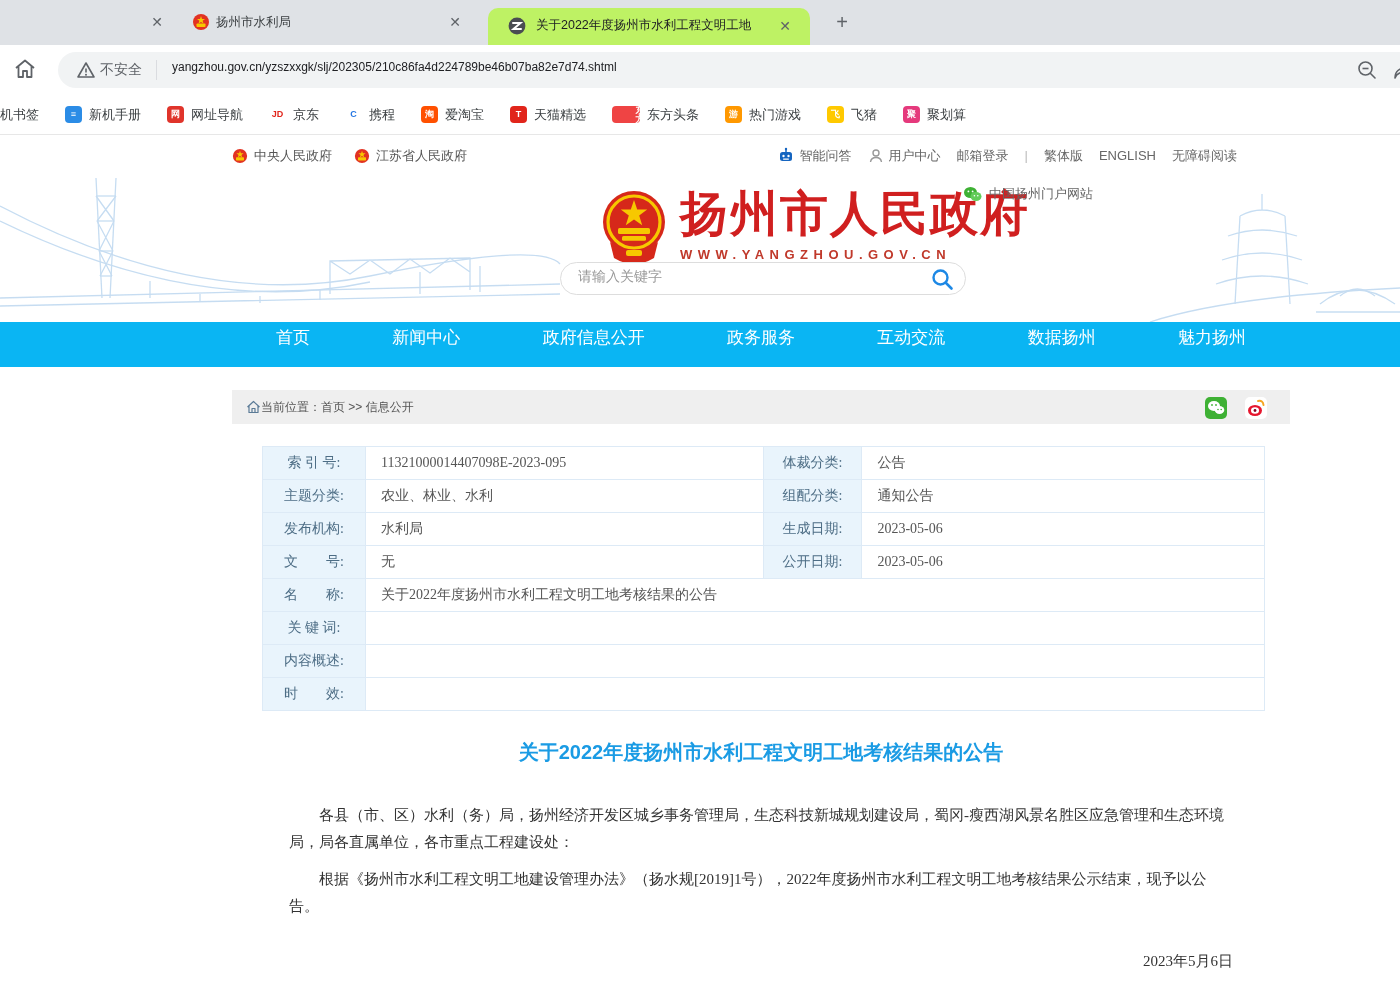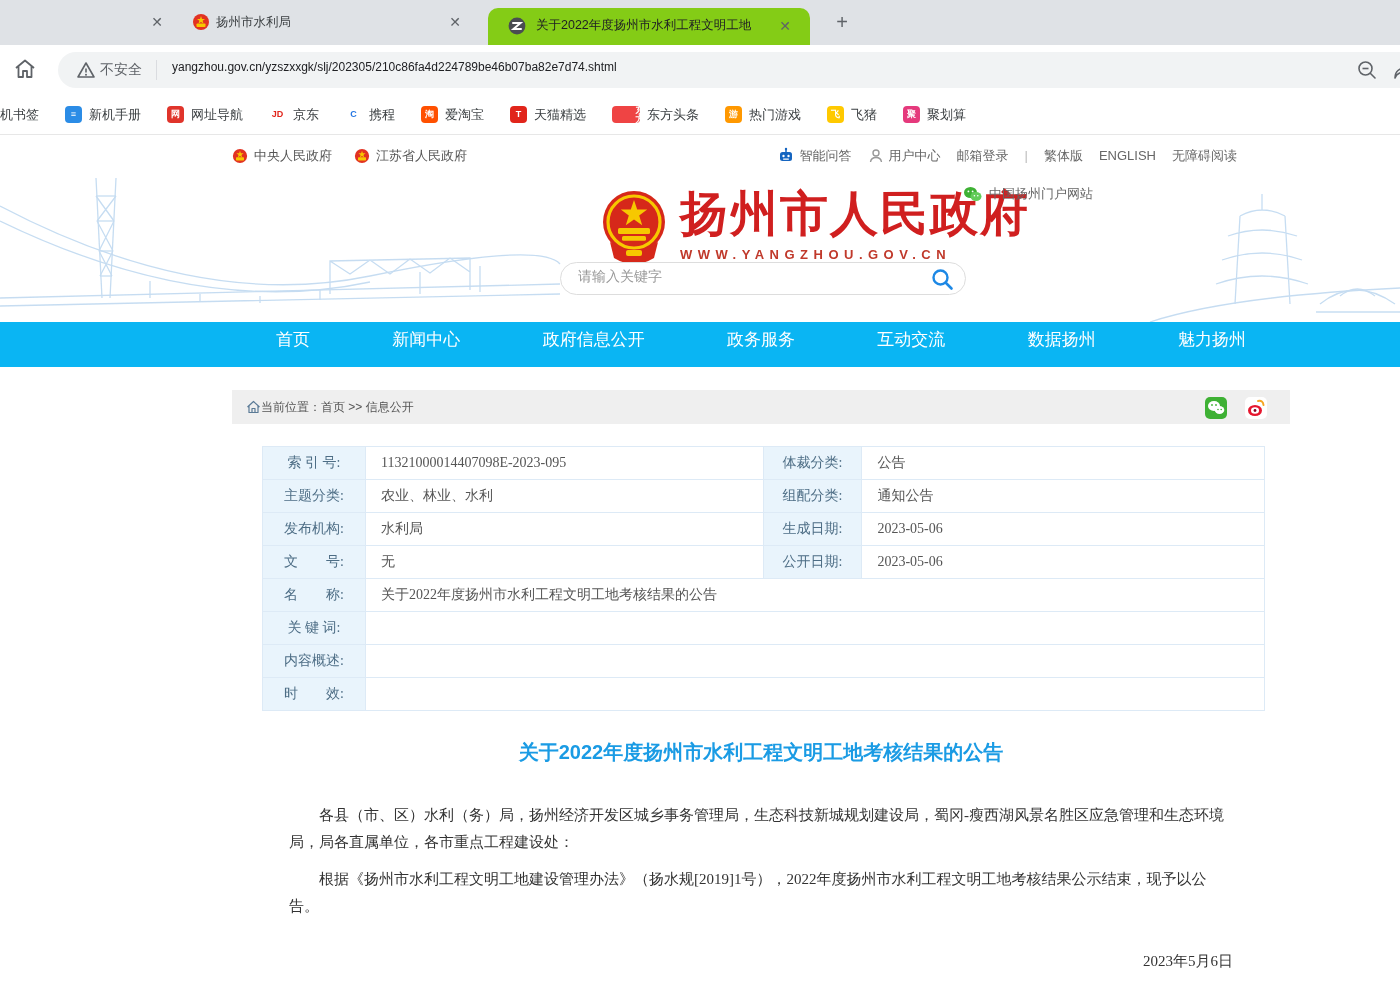--- a/index.html
+++ b/index.html
@@ -7,21 +7,21 @@
     font-family:"Liberation Sans", sans-serif; }
 
   
   .tabstrip { position:relative; height:45px; background:#dfe2e6; }
   .tab-close { position:absolute; top:13px; width:18px; height:18px; line-height:18px;
     text-align:center; color:#5f6368; font-size:14px; cursor:pointer; border-radius:50%; }
   .tab-inactive { position:absolute; left:170px; top:0; width:318px; height:45px; }
   .tab-inactive .tab-title { position:absolute; left:46px; top:14px; width:220px; font-size:12.5px;
     color:#3c4043; white-space:nowrap; overflow:hidden; }
   .tab-active { position:absolute; left:488px; top:8px; width:322px; height:37px;
-    background:#84cc16; border-radius:10px 10px 0 0; }
+    background:#bef264; border-radius:10px 10px 0 0; }
   .tab-active .tab-title { position:absolute; left:48px; top:9px; width:238px; font-size:12.5px;
     color:#202124; white-space:nowrap; overflow:hidden; }
   .favicon { position:absolute; top:13px; width:18px; height:18px; }
   .newtab-btn { position:absolute; left:828px; top:9px; width:28px; height:28px; text-align:center;
     line-height:26px; font-size:20px; color:#5f6368; border-radius:50%; }
 
   .toolbar { position:relative; height:50px; background:#fff; }
   .home-icon { position:absolute; left:12px; top:11px; }
   .omnibox { position:absolute; left:58px; top:7px; right:-24px; height:36px;
     background:#f1f3f4; border-radius:18px; }
@@ -59,22 +59,22 @@
     font-size:13px; color:#666; }
   .searchbox { position:absolute; left:560px; top:86px; width:406px; height:33px; background:#fff;
     border:1px solid #ddd; border-radius:17px; }
   .searchbox input { position:absolute; left:17px; top:1px; width:340px; height:23px; border:none;
     outline:none; font-size:14px; color:#333; background:transparent; font-family:inherit; }
   .searchbox input::placeholder { color:#999; }
   .search-btn { position:absolute; right:10px; top:4px; cursor:pointer; }
 
   
   .nav { height:45px; background:#0ab5f3; }
-  .nav-inner { width:1058px; margin-left:232px; height:45px; display:flex; align-items:flex-end;
-    justify-content:space-between; padding:16px 44px; }
+  .nav-inner { width:1058px; margin-left:232px; height:45px; display:flex; align-items:flex-start;
+    justify-content:space-between; padding:4px 44px; }
   .nav-item { color:#fff; font-size:17px; cursor:pointer; white-space:nowrap; }
 
   
   .content { width:1058px; margin-left:232px; }
   .breadcrumb { margin-top:23px; height:34px; background:#efefef; position:relative;
     display:flex; align-items:center; padding:0 14px; }
   .bc-text { font-size:12px; color:#555; }
   .bc-share { position:absolute; top:6px; cursor:pointer; }
 
   table.meta { border-collapse:collapse; margin:22px 25px 0 30px; width:1003px;

